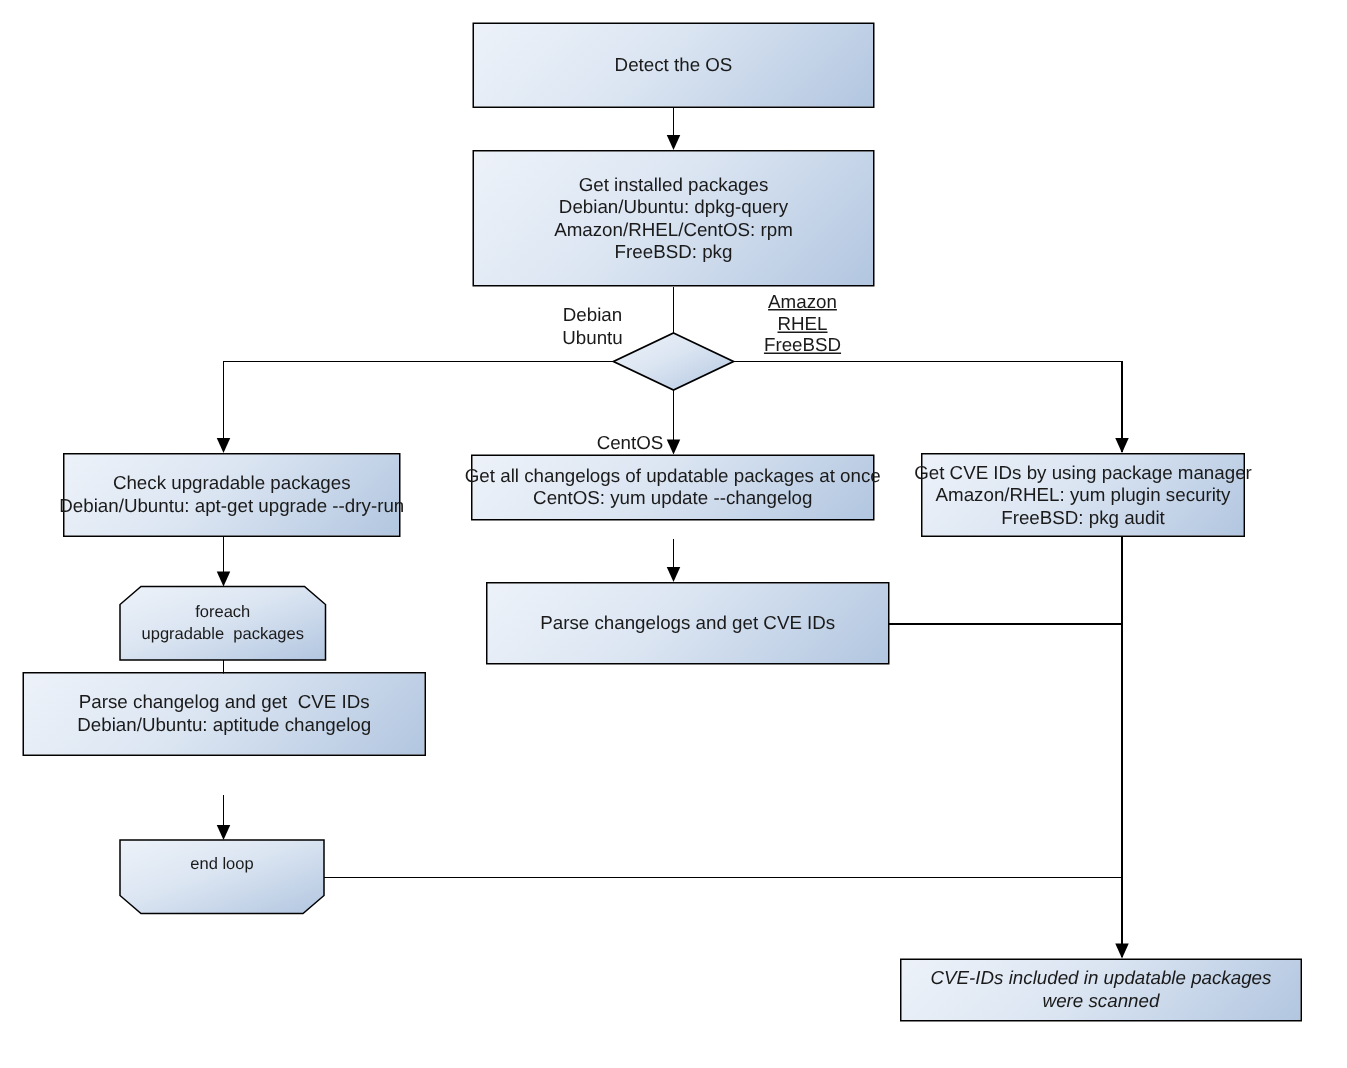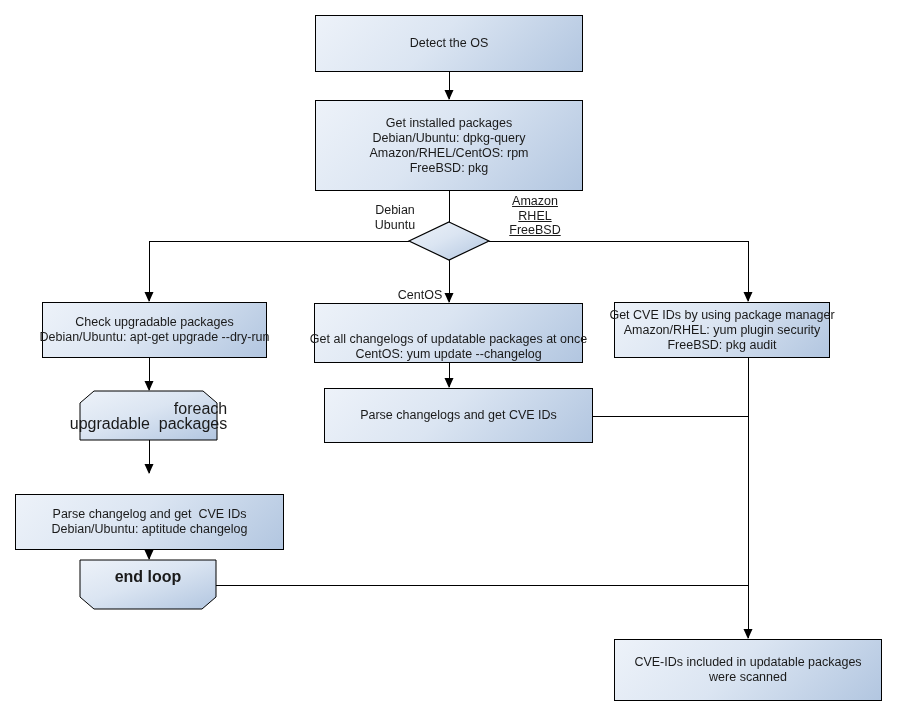--- a/index.html
+++ b/index.html
@@ -11,21 +11,21 @@
   .node{
     position:absolute;box-sizing:border-box;
     background:linear-gradient(135deg,#edf2f9 0%,#dbe5f2 45%,#b2c6e0 100%);
     border:1px solid #000000;
     display:flex;align-items:center;justify-content:center;
     font-size:12.5px;line-height:15px;text-align:center;
   }
   .node .lbl{white-space:pre;}
   .shape-label{
     position:absolute;display:flex;align-items:center;justify-content:center;
-    font-size:16px;line-height:15px;text-align:right;
+    font-size:11px;line-height:15px;text-align:center;
   }
   .shape-label .lbl{white-space:pre;}
   .edge-label{
     position:absolute;font-size:12.5px;line-height:14.5px;
     text-align:center;white-space:pre;
   }
 </style>
 </head>
 <body>
 
@@ -79,51 +79,51 @@
 Debian/Ubuntu: dpkg-query
 Amazon/RHEL/CentOS: rpm
 FreeBSD: pkg</span>
   </div>
 
   <div class="node" style="left:15px;top:302px;width:225px;height:56px;margin-left:27px;">
     <span class="lbl">Check upgradable packages
 Debian/Ubuntu: apt-get upgrade --dry-run</span>
   </div>
 
-  <div class="node" style="left:314px;top:303px;width:269px;height:60px;align-items:flex-end;">
+  <div class="node" style="left:314px;top:303px;width:269px;height:44px;">
     <span class="lbl">Get all changelogs of updatable packages at once
 CentOS: yum update --changelog</span>
   </div>
 
   <div class="node" style="left:324px;top:388px;width:269px;height:55px;">
     <span class="lbl">Parse changelogs and get CVE IDs</span>
   </div>
 
   <div class="node" style="left:614px;top:302px;width:216px;height:56px;">
     <span class="lbl">Get CVE IDs by using package manager
 Amazon/RHEL: yum plugin security
 FreeBSD: pkg audit</span>
   </div>
 
-  <div class="node" style="left:15px;top:494px;width:269px;height:56px;">
+  <div class="node" style="left:15px;top:448px;width:269px;height:56px;">
     <span class="lbl">Parse changelog and get  CVE IDs
 Debian/Ubuntu: aptitude changelog</span>
   </div>
 
-  <div class="node" style="left:614px;top:639px;width:268px;height:62px;">
+  <div class="node" style="left:600px;top:639px;width:268px;height:42px;font-style:italic;">
     <span class="lbl">CVE-IDs included in updatable packages
 were scanned</span>
   </div>
 
   <div class="shape-label" style="left:80px;top:391px;width:137px;height:49px;">
     <span class="lbl">foreach
 upgradable  packages</span>
   </div>
 
-  <div class="shape-label" style="left:80px;top:560px;width:136px;height:32px;font-weight:bold;">
+  <div class="shape-label" style="left:80px;top:560px;width:136px;height:32px;">
     <span class="lbl">end loop</span>
   </div>
 
   <div class="edge-label" style="left:360px;top:203px;width:70px;">Debian
 Ubuntu</div>
 
   <div class="edge-label" style="left:500px;top:194px;width:70px;text-decoration:underline;">Amazon
 RHEL
 FreeBSD</div>
 

